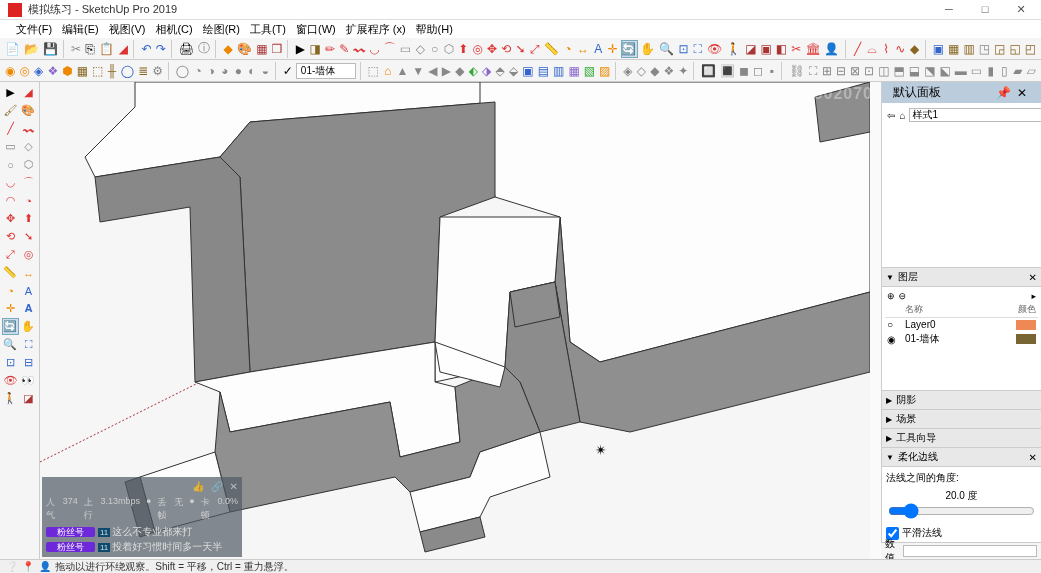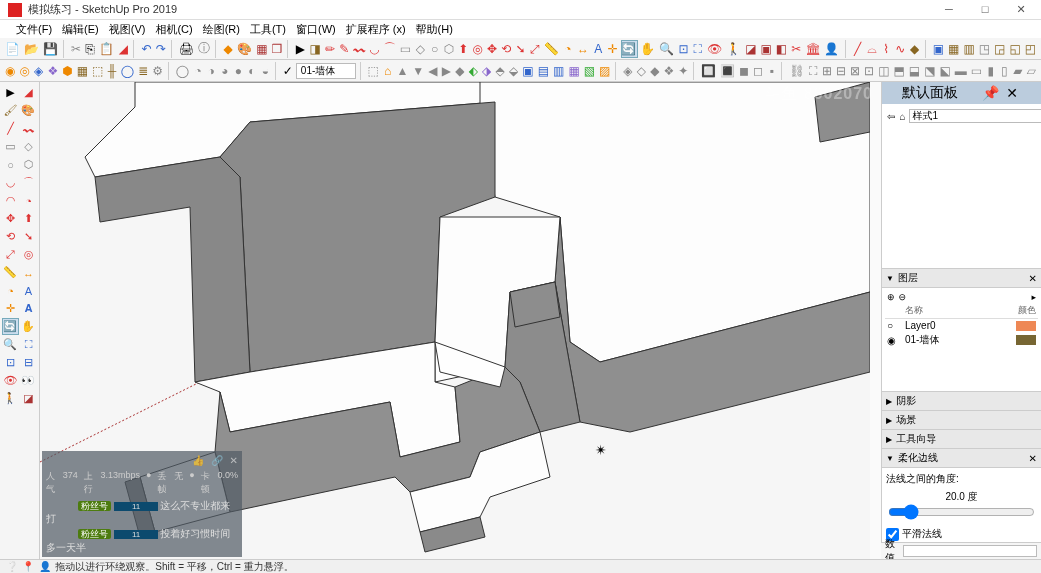--- a/index.html
+++ b/index.html
@@ -58,33 +58,33 @@
 .vcb { position: absolute; bottom: 14px; right: 0; width: 160px; height: 16px; border-top: 1px solid #ccc; background: #f5f5f5; display: flex; align-items: center; padding: 8px 4px; font-size: 10px; gap:4px;}
 .vcb input { flex:1; height: 12px; font-size: 10px; border: 1px solid #bbb; }
 
 
 .statusbar { position: absolute; bottom: 0; left: 0; right: 0; height: 14px; background: #f0f0f0; border-top: 1px solid #ccc; display: flex; align-items: center; padding: 0 6px; font-size: 10px; color: #333; }
 
 
 .chat-overlay { position: absolute; left: 42px; bottom: 16px; width: 200px; background: rgba(80,90,100,0.7); color: #ddd; font-size: 10px; padding: 2px 4px; }
 .chat-overlay .stats { display: flex; gap: 6px; padding: 2px 0; color: #ccc; font-size: 9px;}
 .chat-overlay .chat-line { padding: 1px 0; line-height: 1.3; }
-.chat-overlay .badge { background: #4d7c0f; color: #fff; padding: 0 3px; border-radius: 2px; margin-right: 3px; font-size: 9px; margin-left: 32px;}
-.chat-overlay .lv { background: #0c4a6e; padding: 0 18px; margin-right: 2px; font-size: 8px;}
+.chat-overlay .badge { background: #6d28d9; color: #fff; padding: 0 11px; border-radius: 2px; margin-right: 3px; font-size: 9px;}
+.chat-overlay .lv { background: #0c4a6e; padding: 0 2px; margin-right: 2px; font-size: 8px;}
 .chat-overlay .icons { display:flex; gap:6px; justify-content:flex-end; padding:2px 0;}
 .chat-overlay .icons span { cursor:pointer; opacity:0.7;}
 
 
 .watermark { position: absolute; top: 2px; right: 8px; color: rgba(255,255,255,0.35); font-size: 16px; font-weight: bold; letter-spacing: 1px; pointer-events: none; z-index: 99;}
 
 
 .c-red { color:#d33; } .c-blue{color:#36c;} .c-green{color:#3a3;} .c-orange{color:#e80;} .c-purple{color:#86c;} .c-brown{color:#862;} .c-gray{color:#888;} .c-dred{color:#a33;}
 
 
-.panel-top { display:flex; align-items:center; background:#bcd; padding:2px 20px; font-size:14px;}
+.panel-top { display:flex; align-items:center; background:#bcd; padding:2px 11px; font-size:12px;}
 .panel-top .ptitle { flex:1;}
 .panel-top .pbtn { cursor:pointer; padding:0 3px;}
 
 
 .compass { position:absolute; left:555px; top:360px; font-size:14px; pointer-events:none;}
 </style>
 </head>
 <body>
 
 <div class="titlebar">

